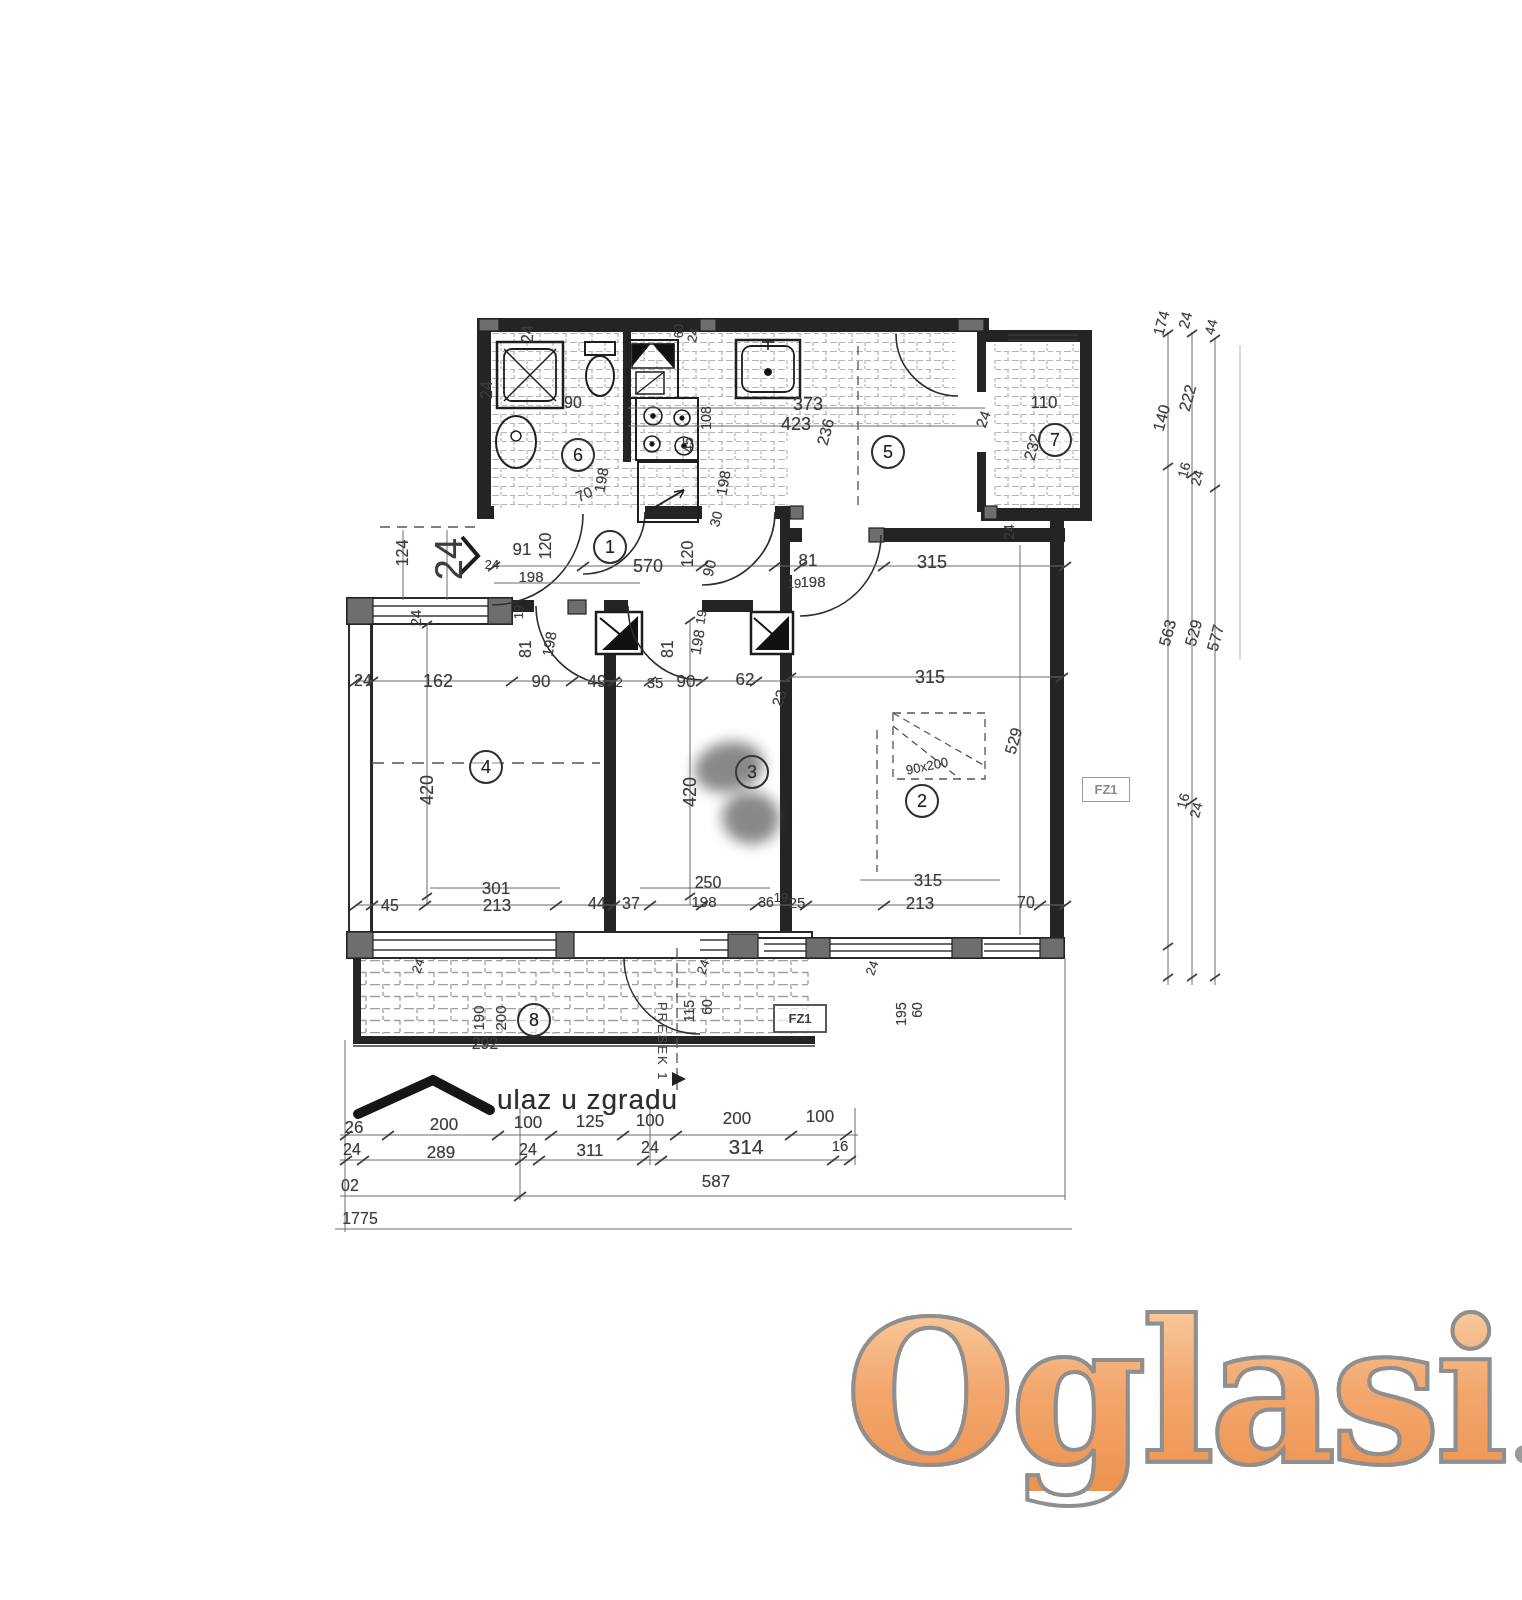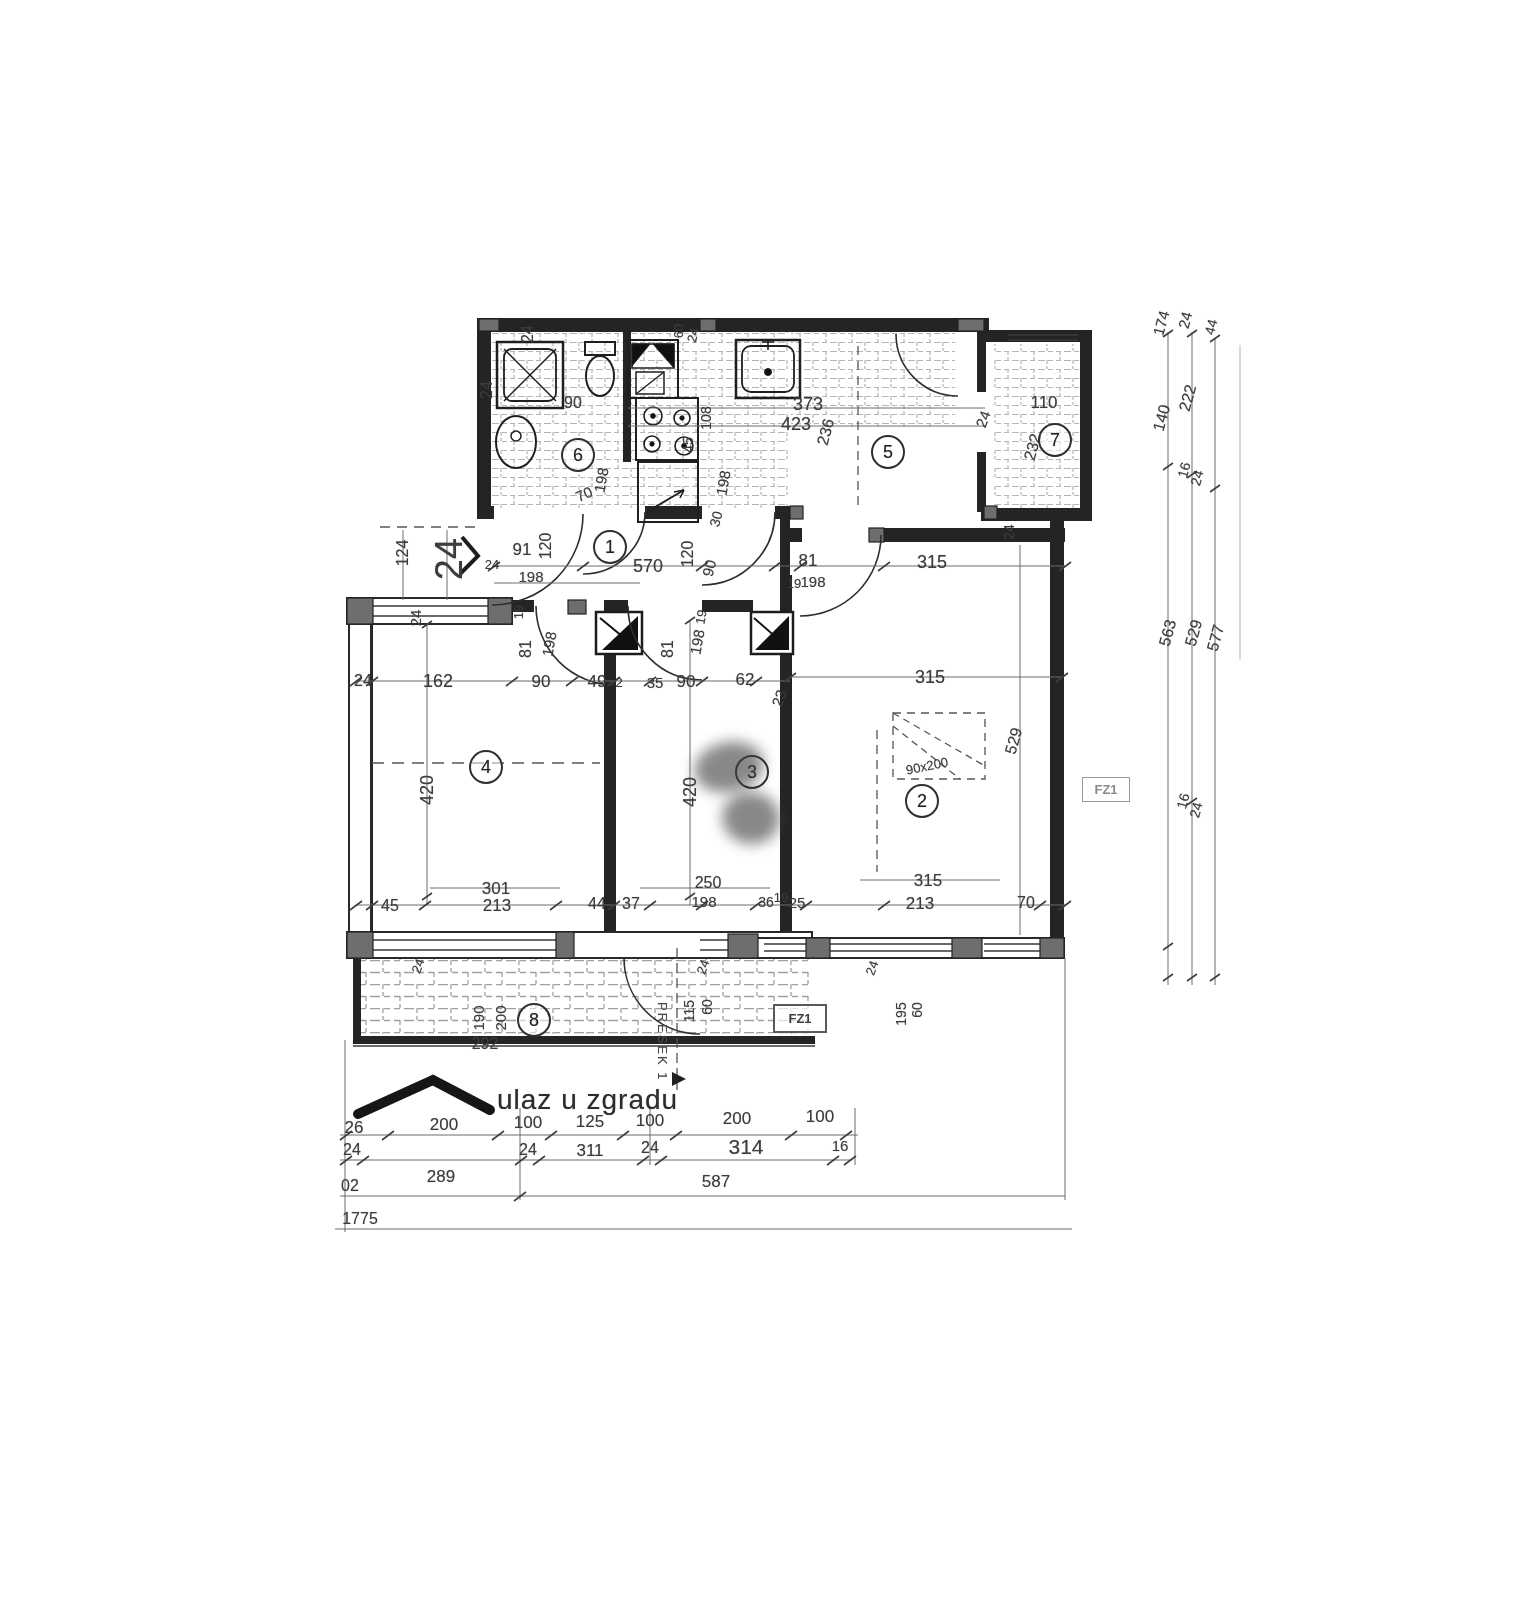--- a/index.html
+++ b/index.html
@@ -353,21 +353,21 @@
       <div class="dim" style="left: 901px; top: 1014px; font-size: 14px; transform: translate(-50%, -50%) rotate(-90deg);">195</div>
       <div class="dim" style="left: 917px; top: 1010px; font-size: 14px; transform: translate(-50%, -50%) rotate(-90deg);">60</div>
       <div class="dim" style="left: 354px; top: 1127px; font-size: 17px; transform: translate(-50%, -50%) rotate(0deg);">26</div>
       <div class="dim" style="left: 444px; top: 1124px; font-size: 17px; transform: translate(-50%, -50%) rotate(0deg);">200</div>
       <div class="dim" style="left: 528px; top: 1122px; font-size: 17px; transform: translate(-50%, -50%) rotate(0deg);">100</div>
       <div class="dim" style="left: 590px; top: 1121px; font-size: 17px; transform: translate(-50%, -50%) rotate(0deg);">125</div>
       <div class="dim" style="left: 650px; top: 1120px; font-size: 17px; transform: translate(-50%, -50%) rotate(0deg);">100</div>
       <div class="dim" style="left: 737px; top: 1118px; font-size: 17px; transform: translate(-50%, -50%) rotate(0deg);">200</div>
       <div class="dim" style="left: 820px; top: 1116px; font-size: 17px; transform: translate(-50%, -50%) rotate(0deg);">100</div>
       <div class="dim" style="left: 352px; top: 1150px; font-size: 16px; transform: translate(-50%, -50%) rotate(0deg);">24</div>
-      <div class="dim" style="left: 441px; top: 1152px; font-size: 17px; transform: translate(-50%, -50%) rotate(0deg); margin-top: 24px;">289</div>
+      <div class="dim" style="left: 441px; top: 1152px; font-size: 17px; transform: translate(-50%, -50%) rotate(0deg);">289</div>
       <div class="dim" style="left: 528px; top: 1150px; font-size: 16px; transform: translate(-50%, -50%) rotate(0deg);">24</div>
       <div class="dim" style="left: 590px; top: 1150px; font-size: 17px; transform: translate(-50%, -50%) rotate(0deg);">311</div>
       <div class="dim" style="left: 650px; top: 1148px; font-size: 16px; transform: translate(-50%, -50%) rotate(0deg);">24</div>
       <div class="dim" style="left: 746px; top: 1146px; font-size: 21px; transform: translate(-50%, -50%) rotate(0deg);">314</div>
       <div class="dim" style="left: 840px; top: 1145px; font-size: 15px; transform: translate(-50%, -50%) rotate(0deg);">16</div>
       <div class="dim" style="left: 350px; top: 1186px; font-size: 16px; transform: translate(-50%, -50%) rotate(0deg);">02</div>
       <div class="dim" style="left: 716px; top: 1181px; font-size: 17px; transform: translate(-50%, -50%) rotate(0deg);">587</div>
       <div class="dim" style="left: 360px; top: 1219px; font-size: 16px; transform: translate(-50%, -50%) rotate(0deg);">1775</div>
     </div>
   <div>
@@ -382,14 +382,18 @@
     </div>
 
   <div class="entrance-label">ulaz u zgradu</div>
   <div class="presek">PRESEK 1</div>
   <div class="fz1 b">FZ1</div>
   <div class="fz1 r">FZ1</div>
 
   <div class="smudge s1"></div>
   <div class="smudge s2"></div>
 
+  <div class="logo">
+    <span class="word">Oglasi</span>
+    <span class="tld">.rs</span>
+  </div>
 
 </div>
 
 </body></html>

